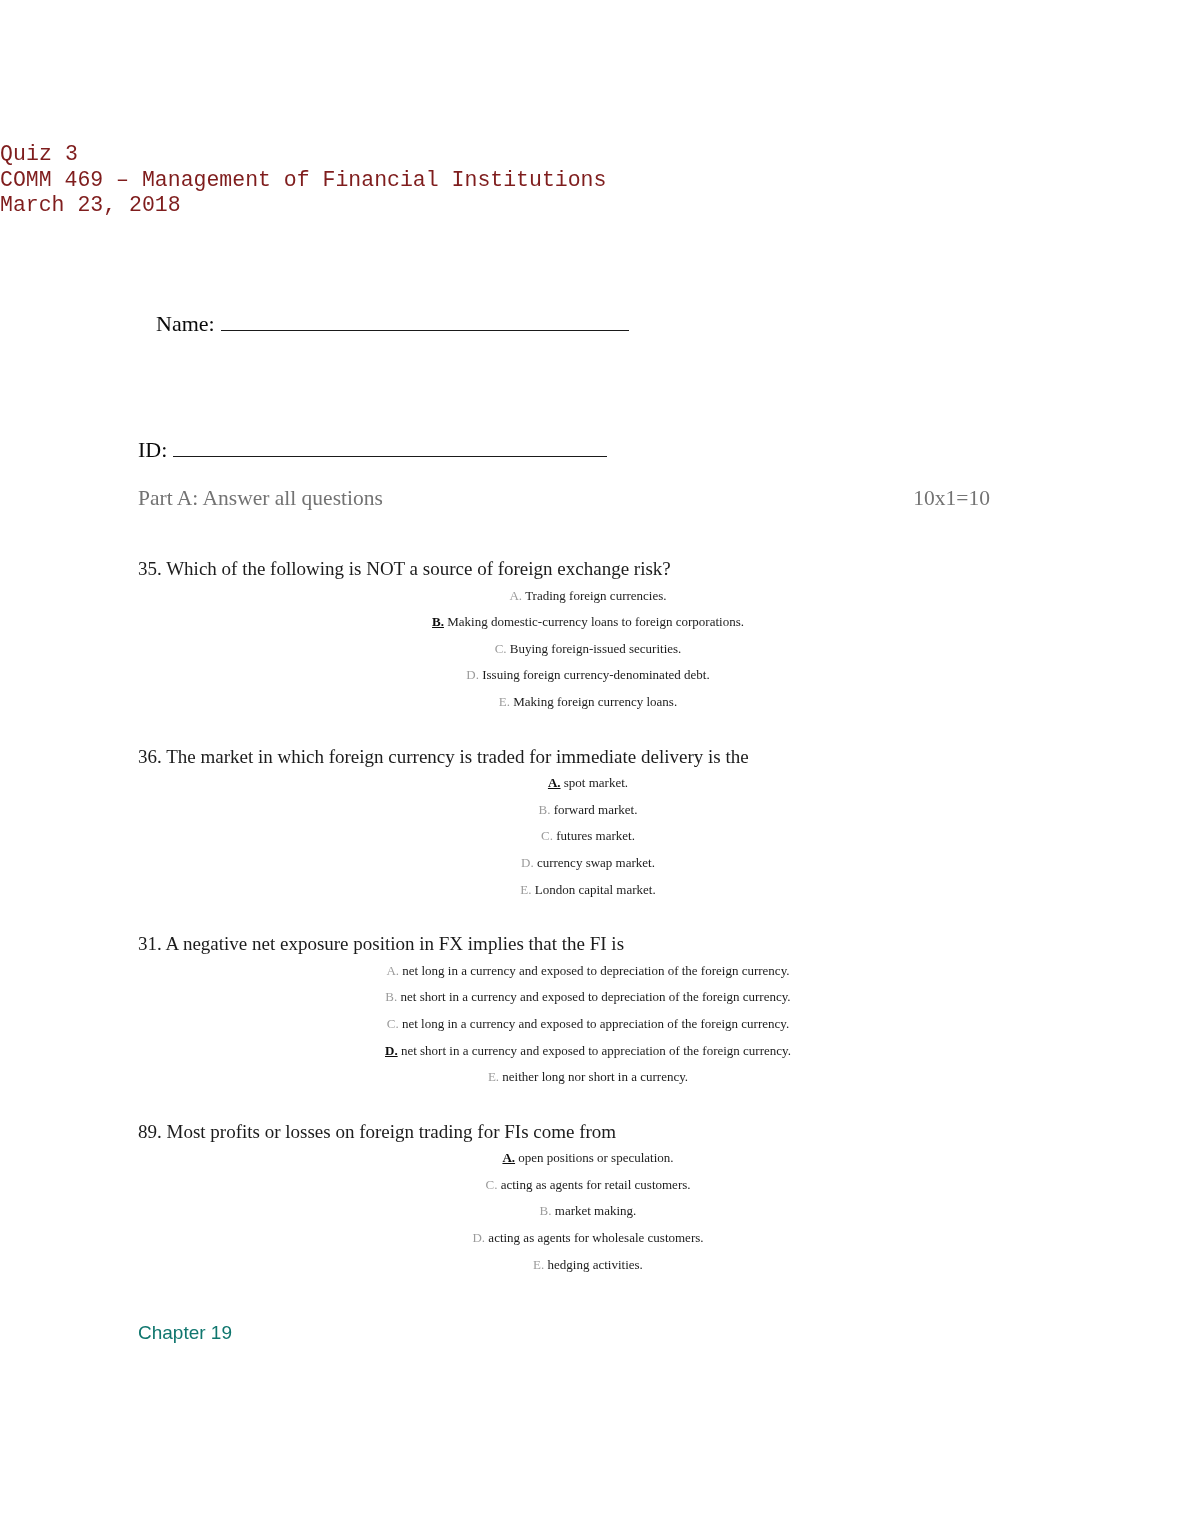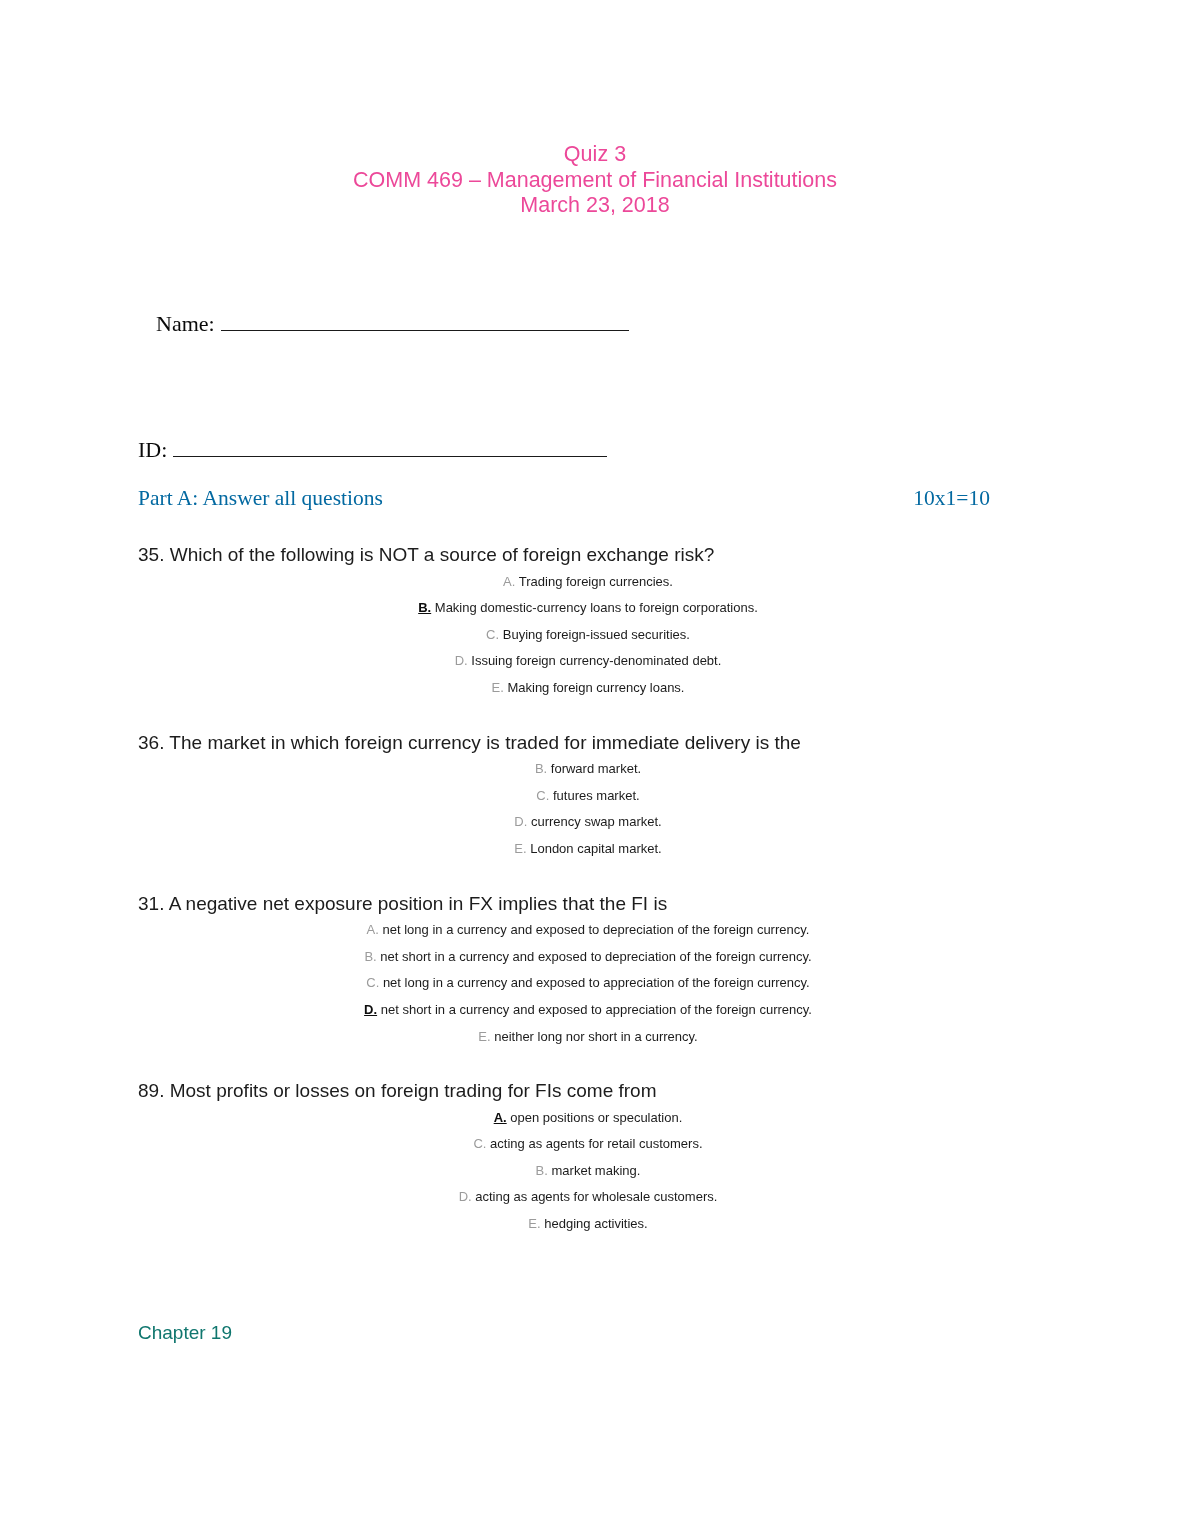--- a/index.html
+++ b/index.html
@@ -21,25 +21,25 @@
     inset: 0;
     background: #ffffff;
   }
 
   
   .doc-header {
     position: absolute;
     top: 142px;
     left: 0;
     width: 1190px;
-    text-align: center;
-    font-family: Liberation Sans, sans-serif;
+    text-align: left;
+    font-family: Liberation Mono, monospace;
     font-size: 21.5px;
     line-height: 25.5px;
-    color: #ec4899;
+    color: #7f1d1d;
   }
   .doc-header .hline {
     display: block;
     white-space: pre;
   }
   .doc-header .hline-1 { letter-spacing: 0.1px; }
 
   
   .field {
     position: absolute;
@@ -64,33 +64,33 @@
 
   
   .parta {
     position: absolute;
     top: 485px;
     left: 138px;
     width: 852px;
     font-family: "Liberation Serif", "DejaVu Serif", serif;
     font-size: 21.5px;
     line-height: 26px;
-    color: #0369a1;
+    color: #737373;
     display: flex;
     justify-content: space-between;
     align-items: baseline;
   }
 
   
   .questions {
     position: absolute;
-    top: 542px;
+    top: 556px;
     left: 138px;
     width: 900px;
-    font-family: Liberation Sans, sans-serif;
+    font-family: Liberation Serif, serif;
     font-size: 19px;
     line-height: 26.6px;
     color: #1c1c1c;
   }
   .qblock { margin-bottom: 28px; }
   .qstem {
     font-size: 19px;
     line-height: 26.6px;
     color: #1c1c1c;
     white-space: nowrap;
@@ -153,20 +153,21 @@
       <div class="qblock">
         <div class="qstem"><span>35.</span> <span>Which of the following is NOT a source of foreign exchange risk?</span></div>
         <div class="qopt"><span class="opt-letter">A.</span> <span class="opt-text">Trading foreign currencies.</span></div>
         <div class="qopt correct"><span class="opt-letter">B.</span> <span class="opt-text">Making domestic-currency loans to foreign corporations.</span></div>
         <div class="qopt"><span class="opt-letter">C.</span> <span class="opt-text">Buying foreign-issued securities.</span></div>
         <div class="qopt"><span class="opt-letter">D.</span> <span class="opt-text">Issuing foreign currency-denominated debt.</span></div>
         <div class="qopt"><span class="opt-letter">E.</span> <span class="opt-text">Making foreign currency loans.</span></div>
       </div>
       <div class="qblock">
         <div class="qstem"><span>36.</span> <span>The market in which foreign currency is traded for immediate delivery is the</span></div>
+        <div class="qopt correct"><span class="opt-letter">A.</span> <span class="opt-text">spot market.</span></div>
         <div class="qopt"><span class="opt-letter">B.</span> <span class="opt-text">forward market.</span></div>
         <div class="qopt"><span class="opt-letter">C.</span> <span class="opt-text">futures market.</span></div>
         <div class="qopt"><span class="opt-letter">D.</span> <span class="opt-text">currency swap market.</span></div>
         <div class="qopt"><span class="opt-letter">E.</span> <span class="opt-text">London capital market.</span></div>
       </div>
       <div class="qblock">
         <div class="qstem"><span>31.</span> <span>A negative net exposure position in FX implies that the FI is</span></div>
         <div class="qopt"><span class="opt-letter">A.</span> <span class="opt-text">net long in a currency and exposed to depreciation of the foreign currency.</span></div>
         <div class="qopt"><span class="opt-letter">B.</span> <span class="opt-text">net short in a currency and exposed to depreciation of the foreign currency.</span></div>
         <div class="qopt"><span class="opt-letter">C.</span> <span class="opt-text">net long in a currency and exposed to appreciation of the foreign currency.</span></div>

